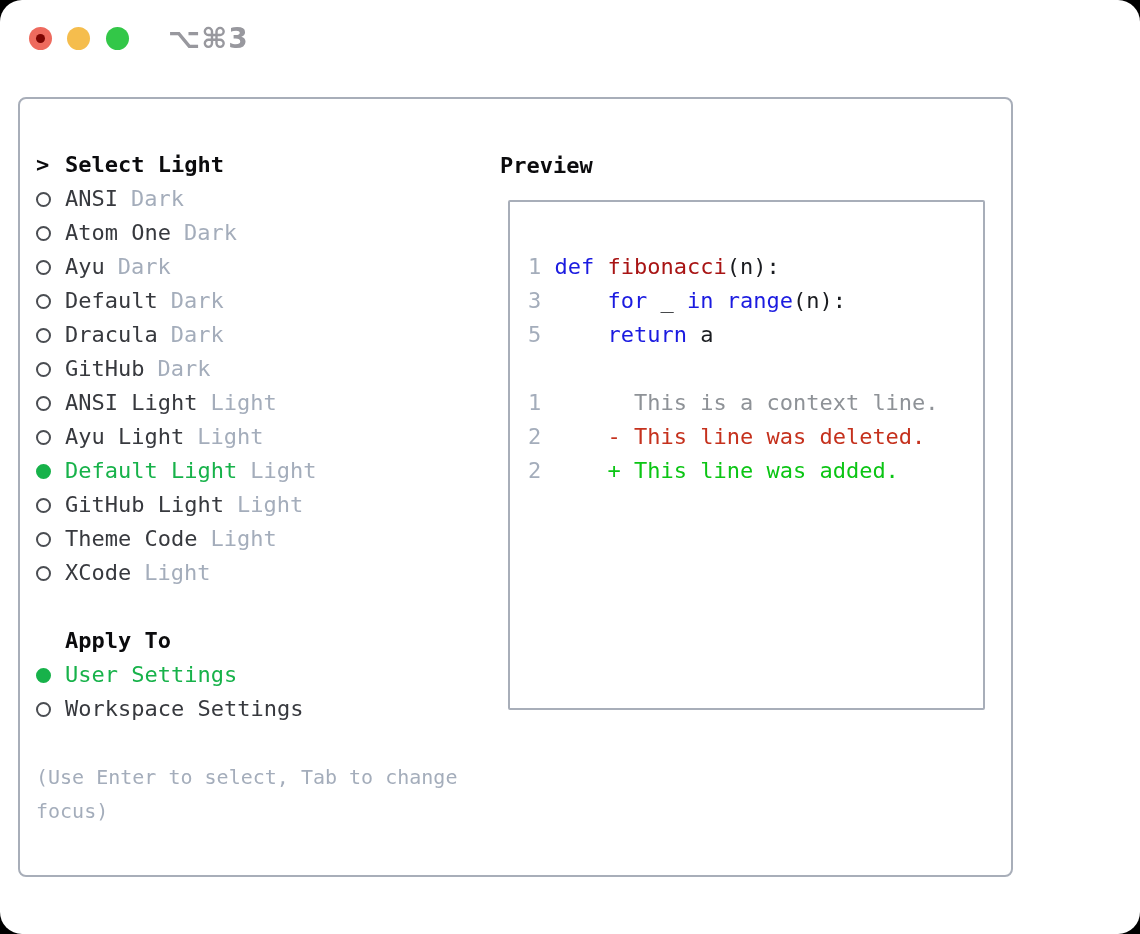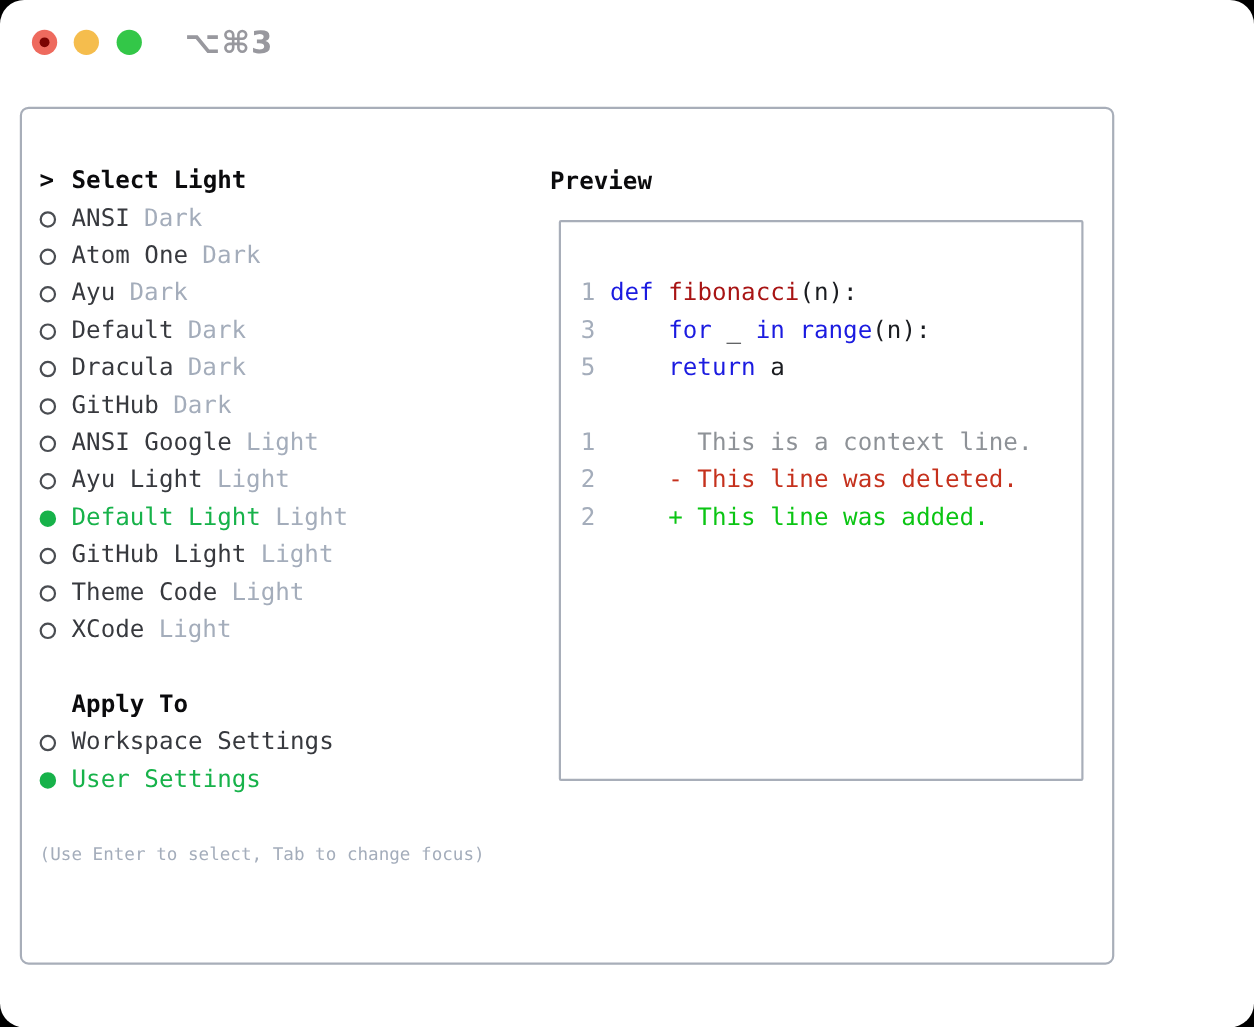--- a/index.html
+++ b/index.html
@@ -34,21 +34,21 @@
   .prompt{font-weight:700;color:#0b0b0d;font-size:22px;}
   .radio{width:15px;height:15px;border-radius:50%;border:2px solid #4a4d52;box-sizing:border-box;background:transparent;}
   .row.selected .radio{background:var(--selection-green,#17b24a);border-color:var(--selection-green,#17b24a);}
   .title{font-weight:700;color:#0b0b0d;}
   .nm{color:var(--text-dark,#37393e);white-space:pre;text-align:right;}
   .row.selected .nm{color:var(--selection-green,#17b24a);}
   .sfx{color:var(--muted-gray,#a4adbb);margin-left:13px;white-space:pre;}
   .spacer{height:34px;}
   .help{
     margin-top:34px;width:432px;color:var(--muted-gray,#a4adbb);
-    font-size:16px;line-height:34px;
+    font-size:20px;line-height:34px;
   }
   
   .preview-title-row{height:34px;display:flex;align-items:center;text-align:right;}
   .preview-title{font-weight:700;color:#0b0b0d;font-size:22px;}
   .preview-box{
     margin-left:8px;margin-top:18px;width:477px;height:510px;box-sizing:border-box;
     border:2px solid var(--border-gray,#a8aeb9);border-radius:2px;
     padding:48px 0 0 18px;background:#fff;overflow:hidden;
   }
   .code-row{white-space:pre;font-size:22px;line-height:34px;height:34px;color:#1a1c20;}
@@ -124,21 +124,21 @@
               <span class="radio"></span>
             </span>
     <span class="nm">GitHub</span>
     <span class="sfx">Dark</span>
   </div>
 
   <div class="row theme-item">
     <span class="bullet">
               <span class="radio"></span>
             </span>
-    <span class="nm">ANSI Google</span>
+    <span class="nm">ANSI Light</span>
     <span class="sfx">Light</span>
   </div>
 
   <div class="row theme-item">
     <span class="bullet">
               <span class="radio"></span>
             </span>
     <span class="nm">Ayu Light</span>
     <span class="sfx">Light</span>
   </div>
@@ -174,32 +174,32 @@
     <span class="nm">XCode</span>
     <span class="sfx">Light</span>
   </div>
 </div>
       <div class="spacer"></div>
       <div class="row">
         <span class="bullet"></span>
         <span class="title">Apply To</span>
       </div>
       <div id="apply-list">
+  <div class="row apply-item selected">
+    <span class="bullet">
+              <span class="radio"></span>
+            </span>
+    <span class="nm">User Settings</span>
+  </div>
+
   <div class="row apply-item">
     <span class="bullet">
               <span class="radio"></span>
             </span>
     <span class="nm">Workspace Settings</span>
-  </div>
-
-  <div class="row apply-item selected">
-    <span class="bullet">
-              <span class="radio"></span>
-            </span>
-    <span class="nm">User Settings</span>
   </div>
 </div>
       <div class="help">(Use Enter to select, Tab to change focus)</div>
     </div>
 
     <div class="right-col">
       <div class="preview-title-row">
         <span class="preview-title">Preview</span>
       </div>
       <div class="preview-box">

